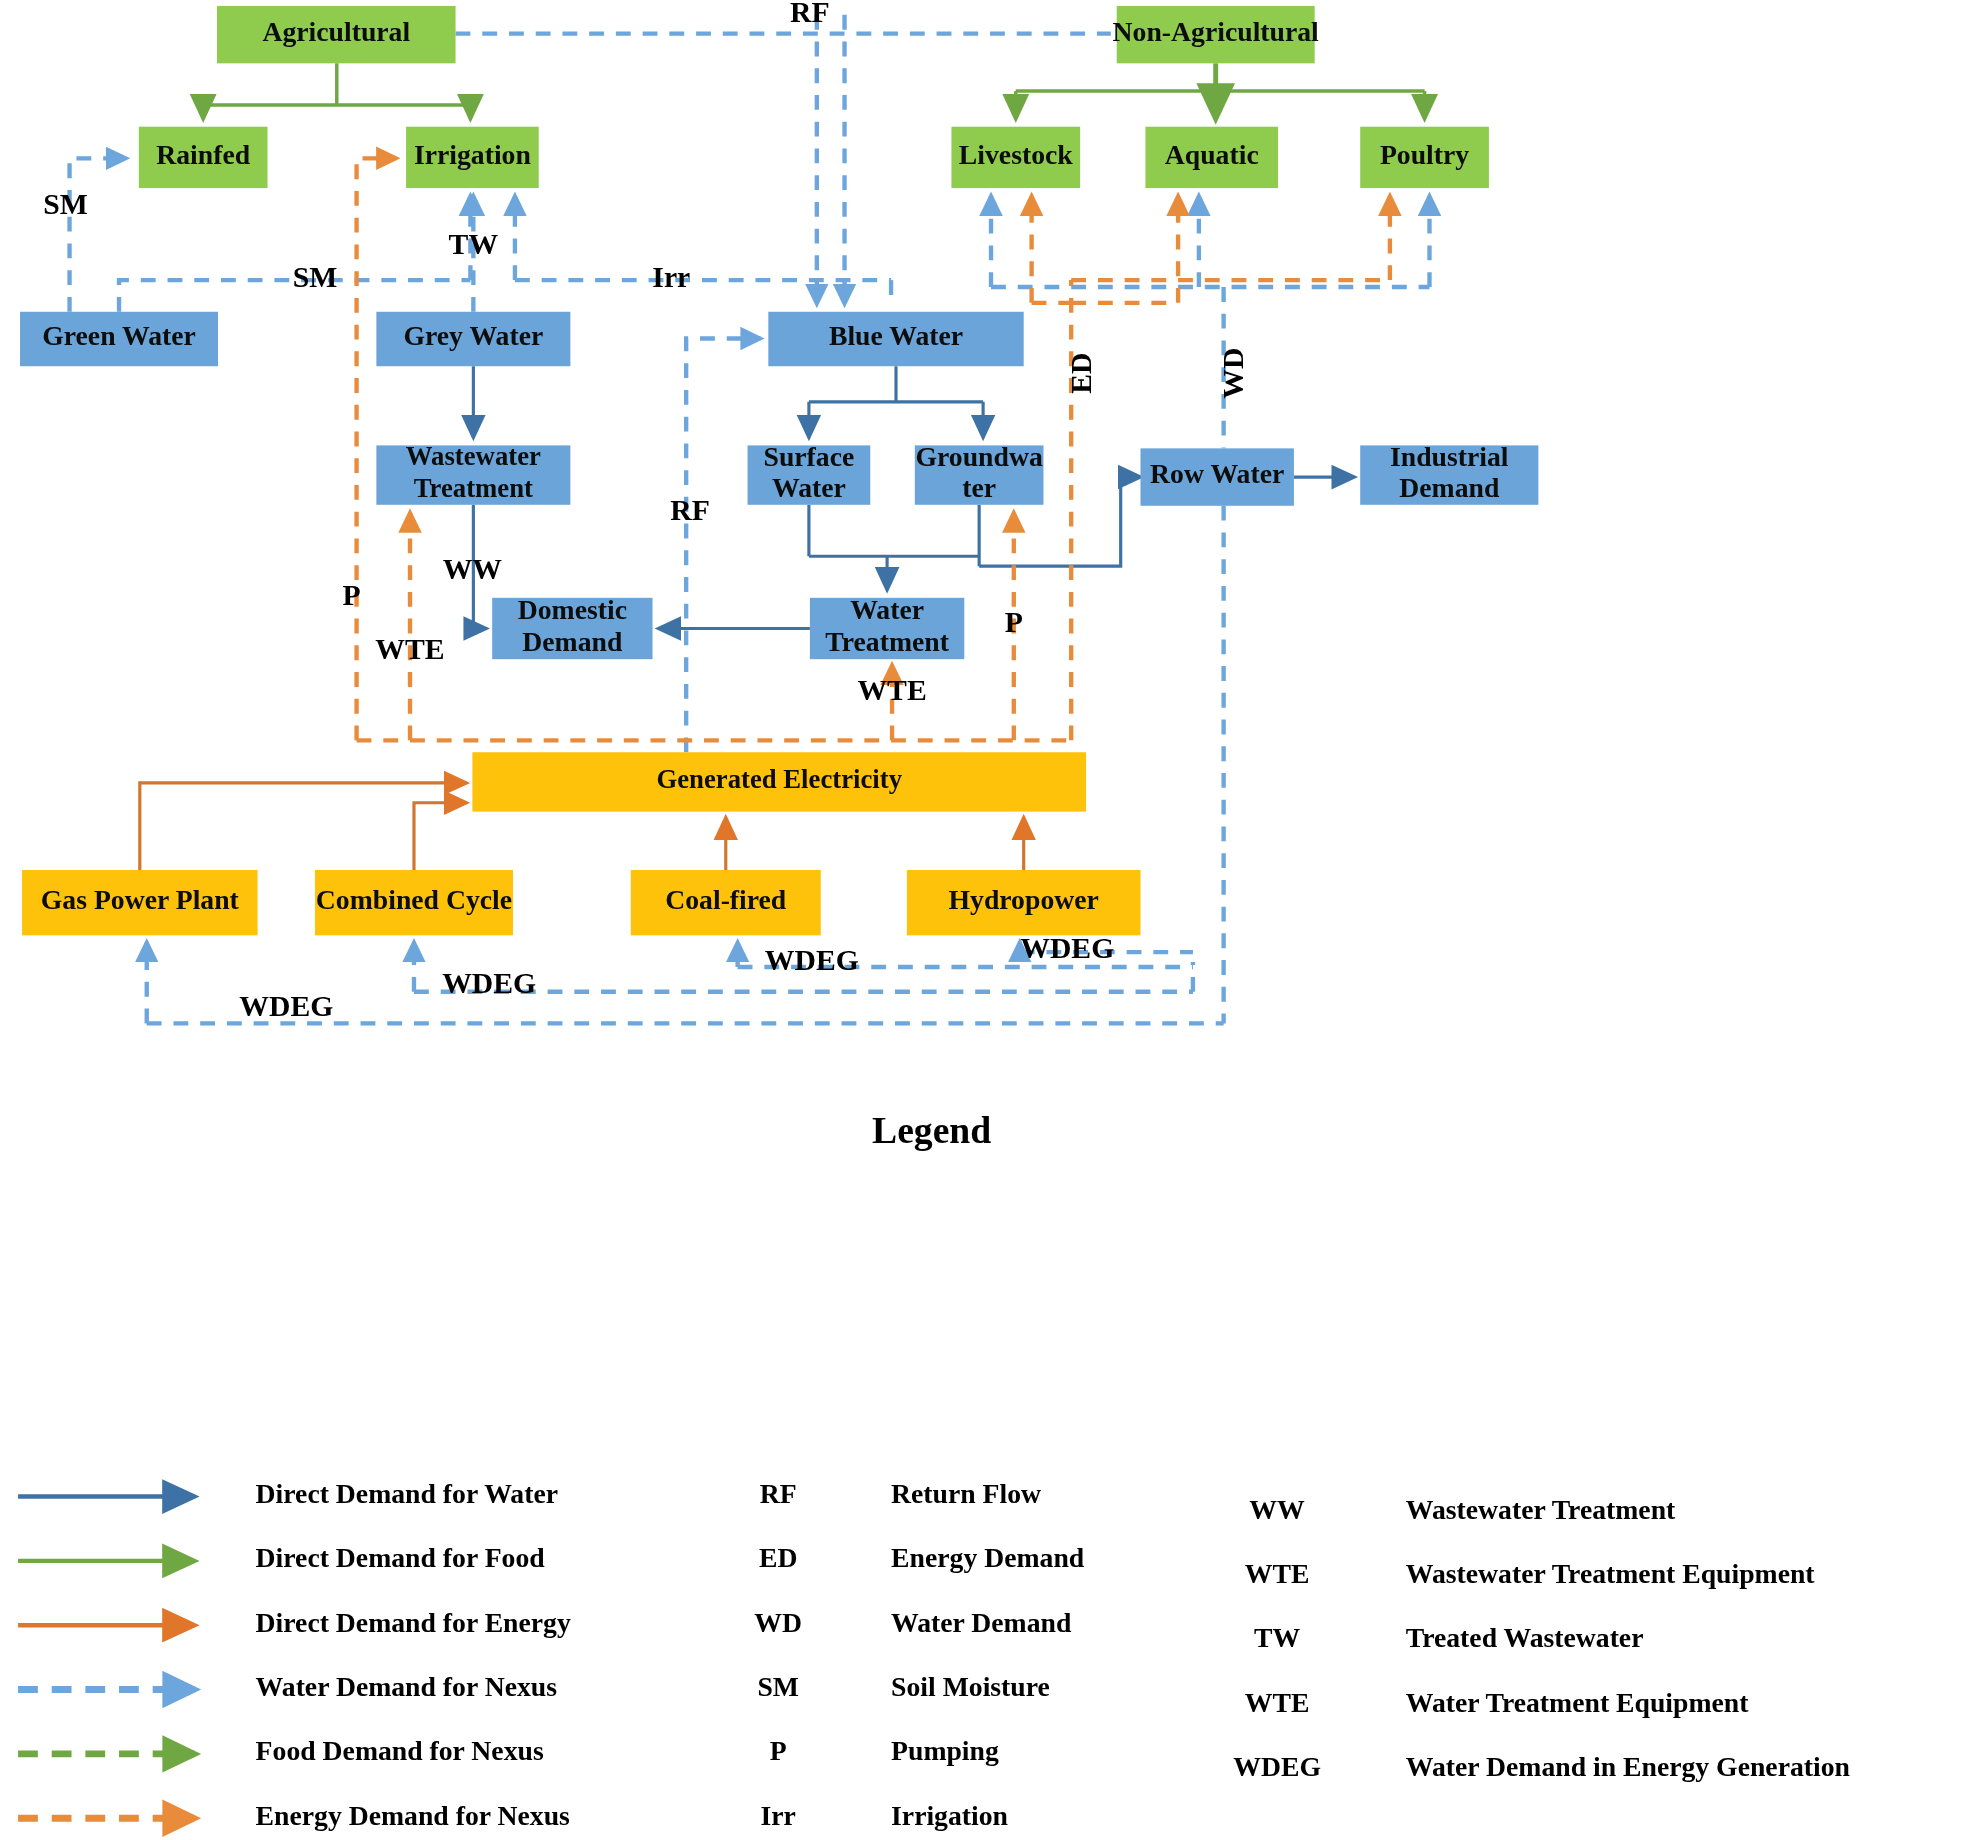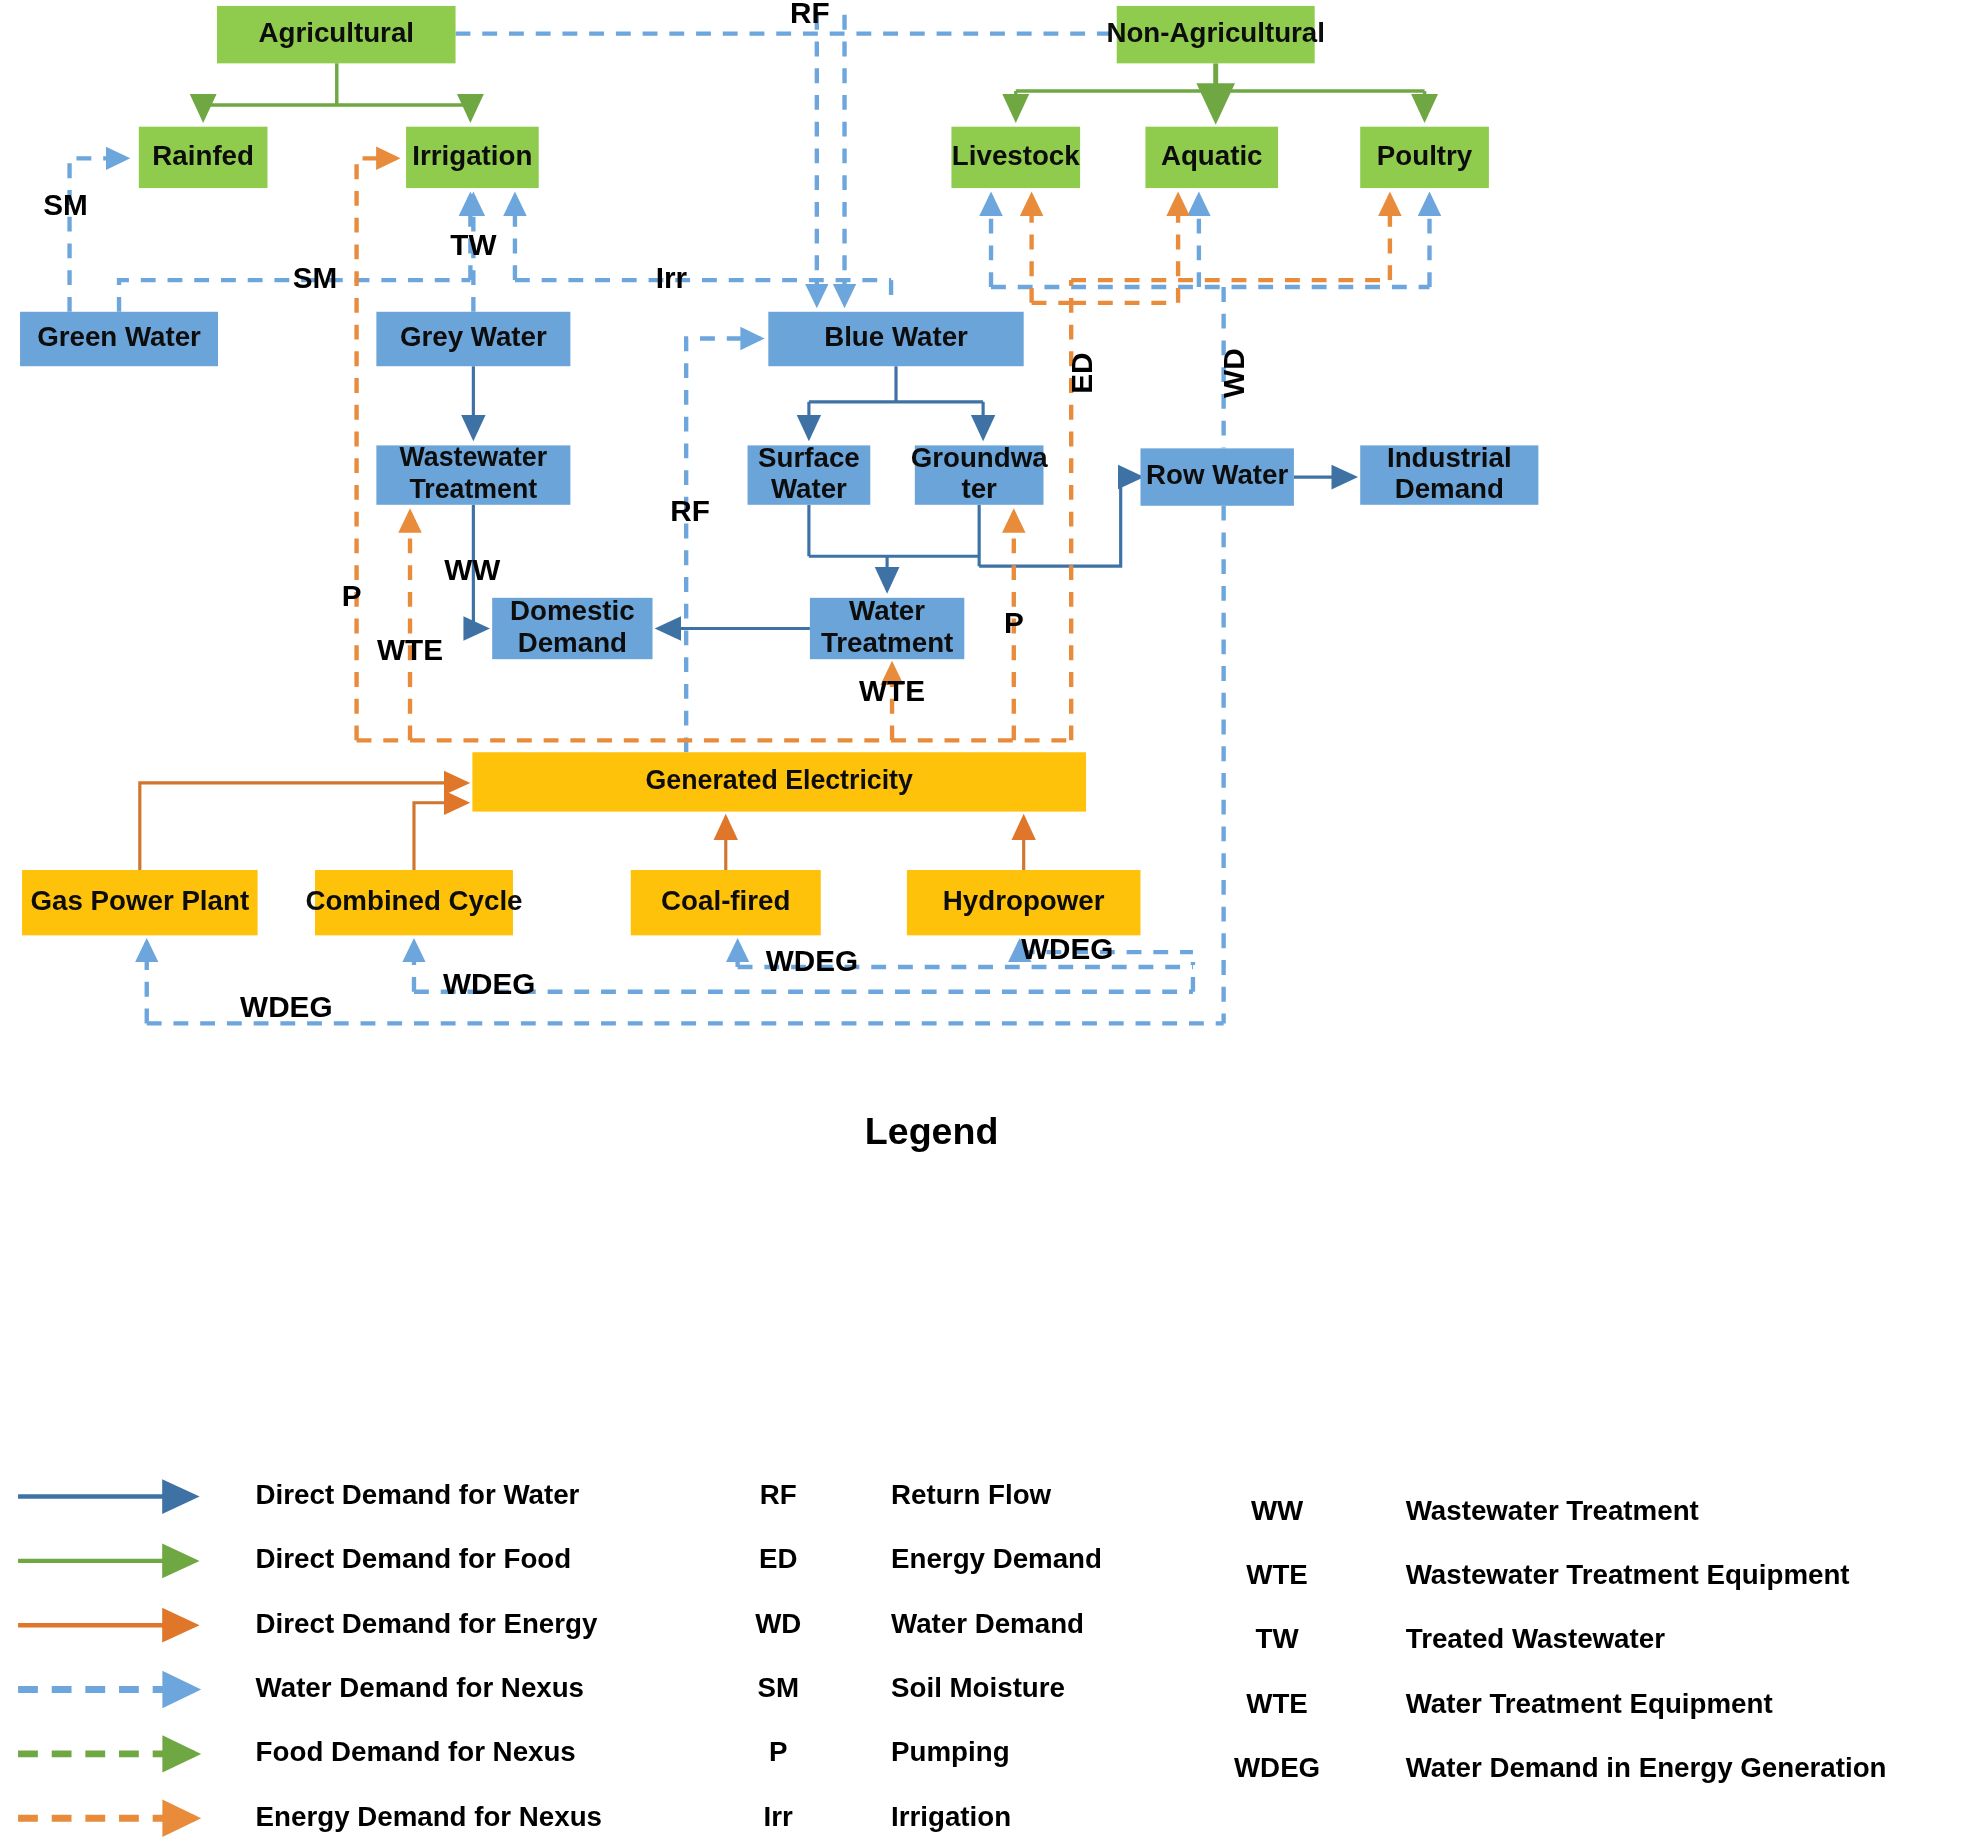--- a/index.html
+++ b/index.html
@@ -1,17 +1,17 @@
 <!DOCTYPE html>
 <html><head>
 <meta charset="utf-8">
 <style>
   html,body{margin:0;padding:0;background:#fff;}
   body{width:1987px;height:1840px;font-family:"Liberation Sans",sans-serif;position:relative;overflow:hidden;}
-  #stage{position:absolute;left:0;top:0;width:1987px;height:1840px;}
+  #stage{position:absolute;left:0;top:0;width:1987px;height:1840px;font-family:Liberation Serif, serif;}
   svg#diagram{position:absolute;left:0;top:0;width:1987px;height:1840px;}
   .node-label{font-weight:bold;fill:#0d0d0d;text-anchor:middle;dominant-baseline:middle;}
   .edge-label{font-weight:bold;fill:#000;text-anchor:middle;dominant-baseline:middle;font-size:30px;}
   .legend-text{font-weight:bold;fill:#000;dominant-baseline:middle;font-size:28px;}
   .legend-abbr{font-weight:bold;fill:#000;dominant-baseline:middle;text-anchor:middle;font-size:28px;}
   .legend-title{font-weight:bold;fill:#000;text-anchor:middle;dominant-baseline:middle;font-size:38px;}
 </style>
 </head>
 <body>
 

